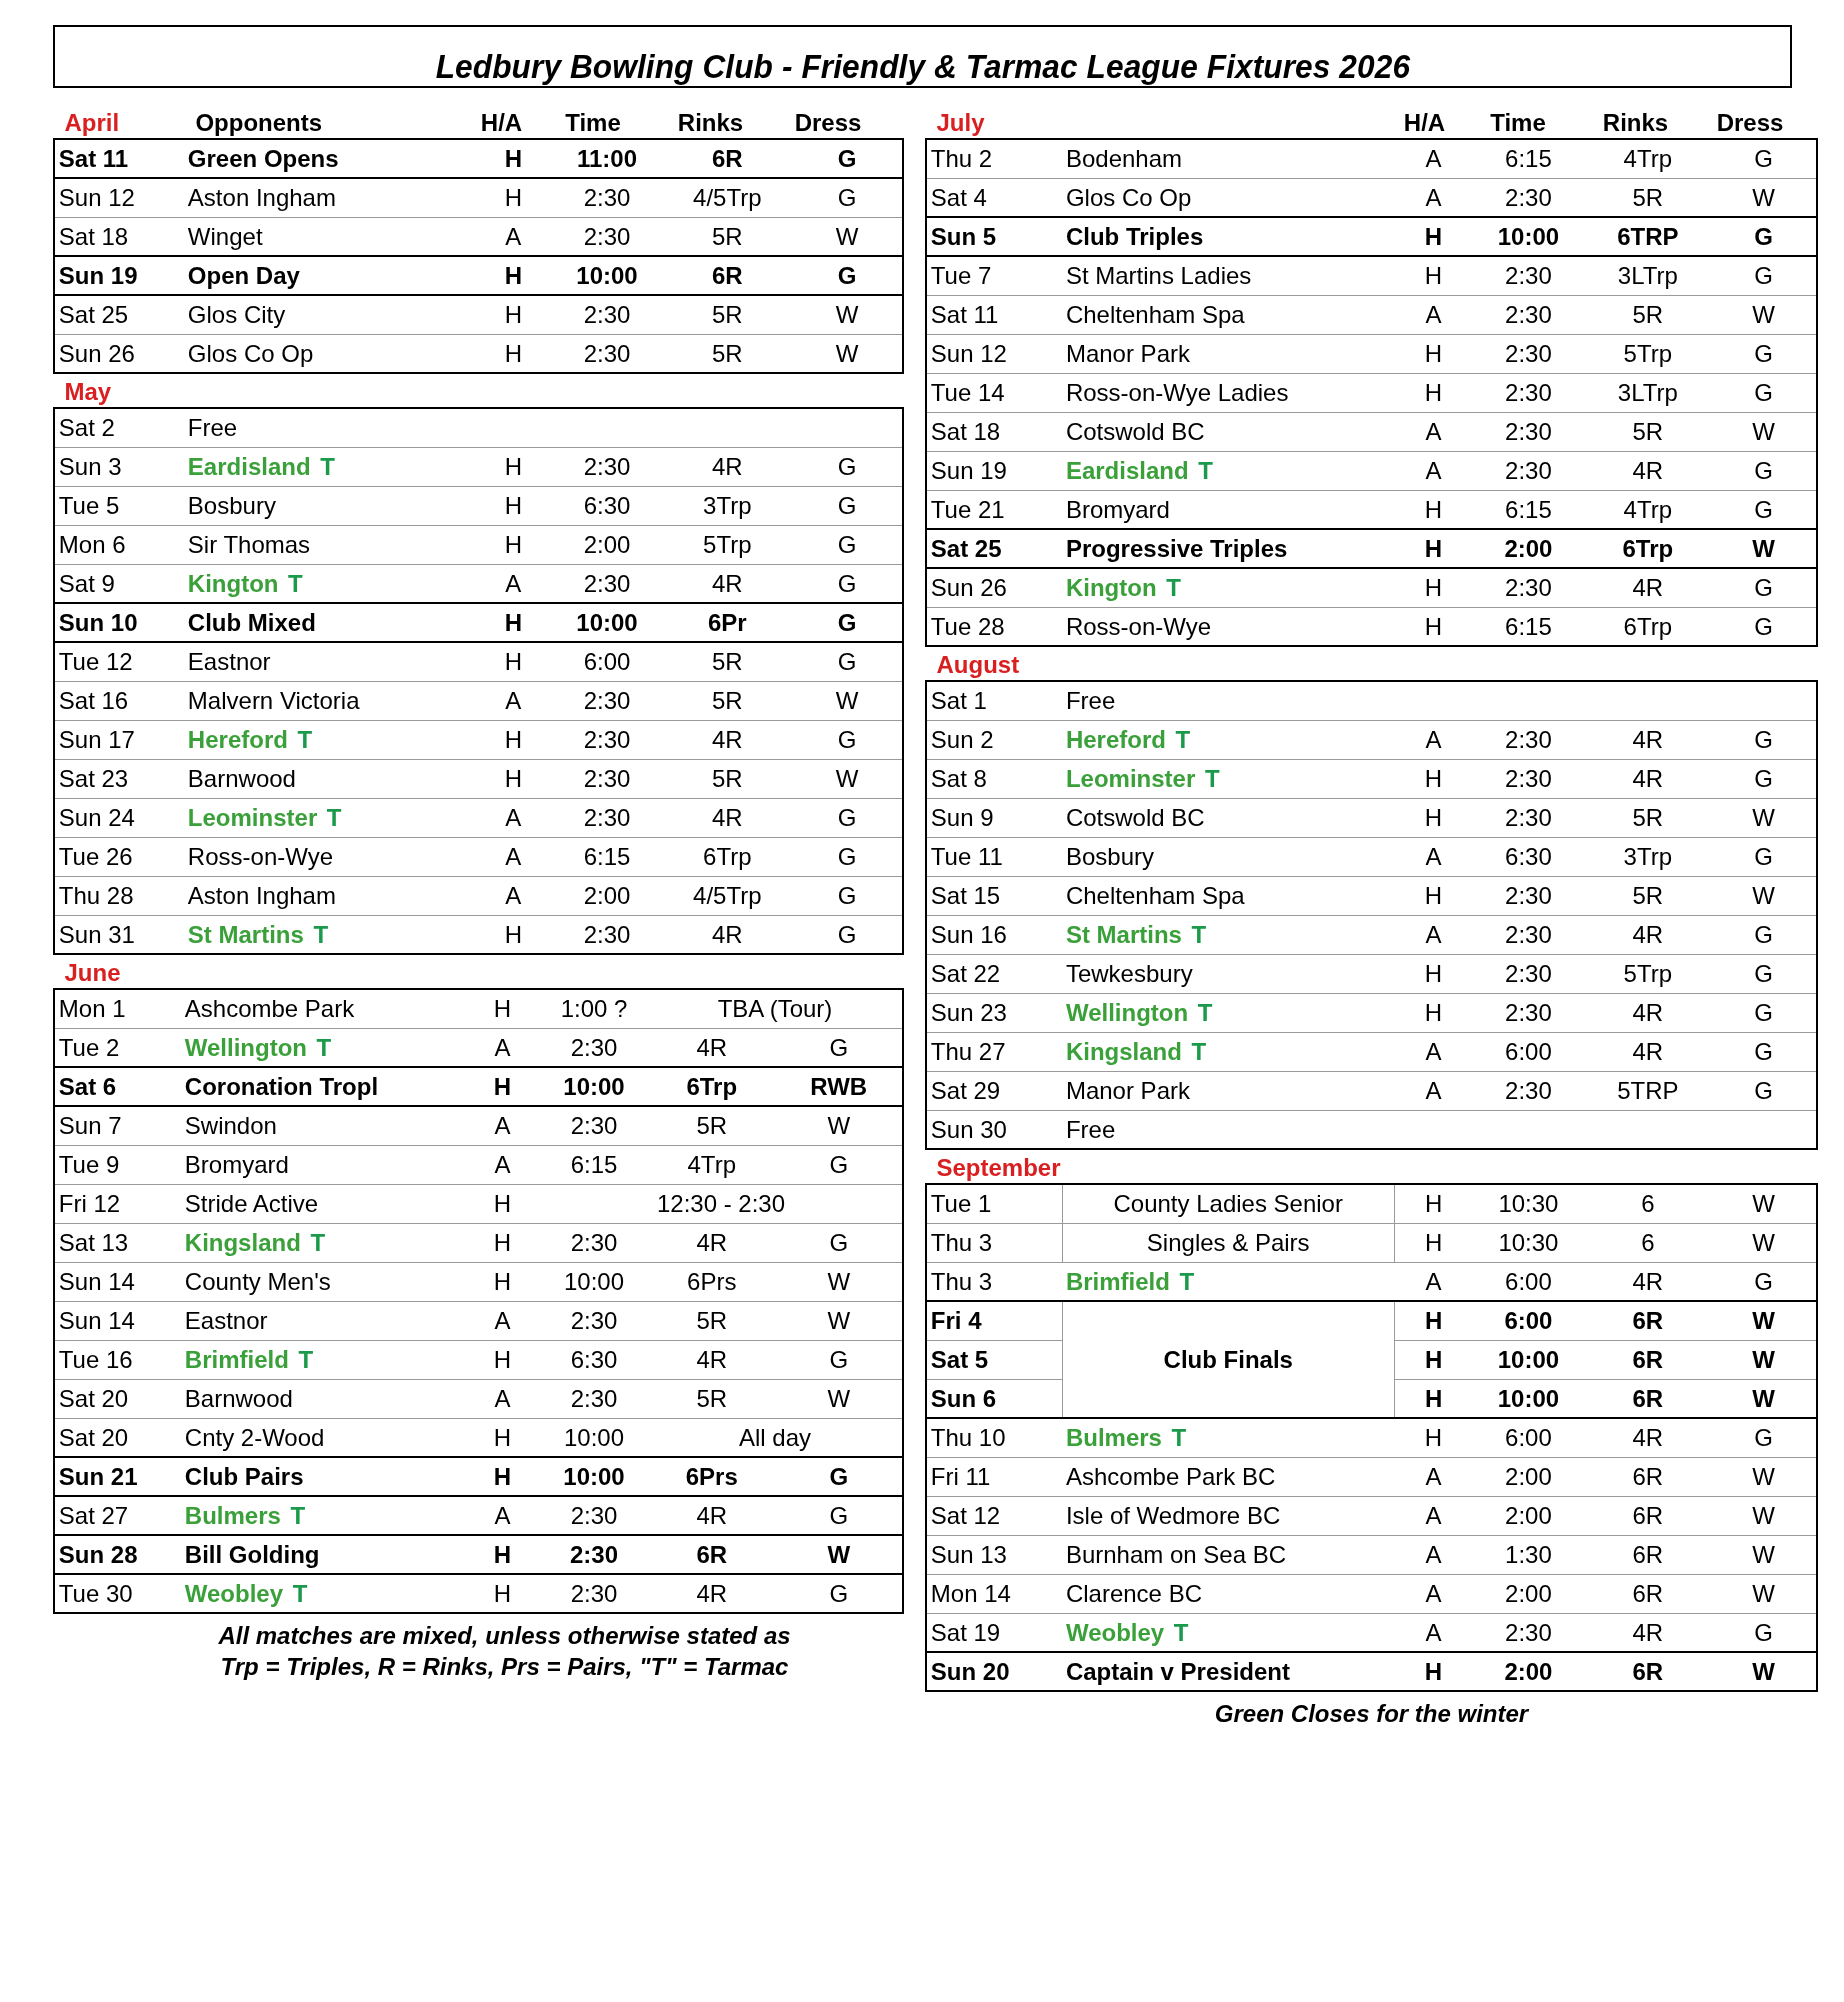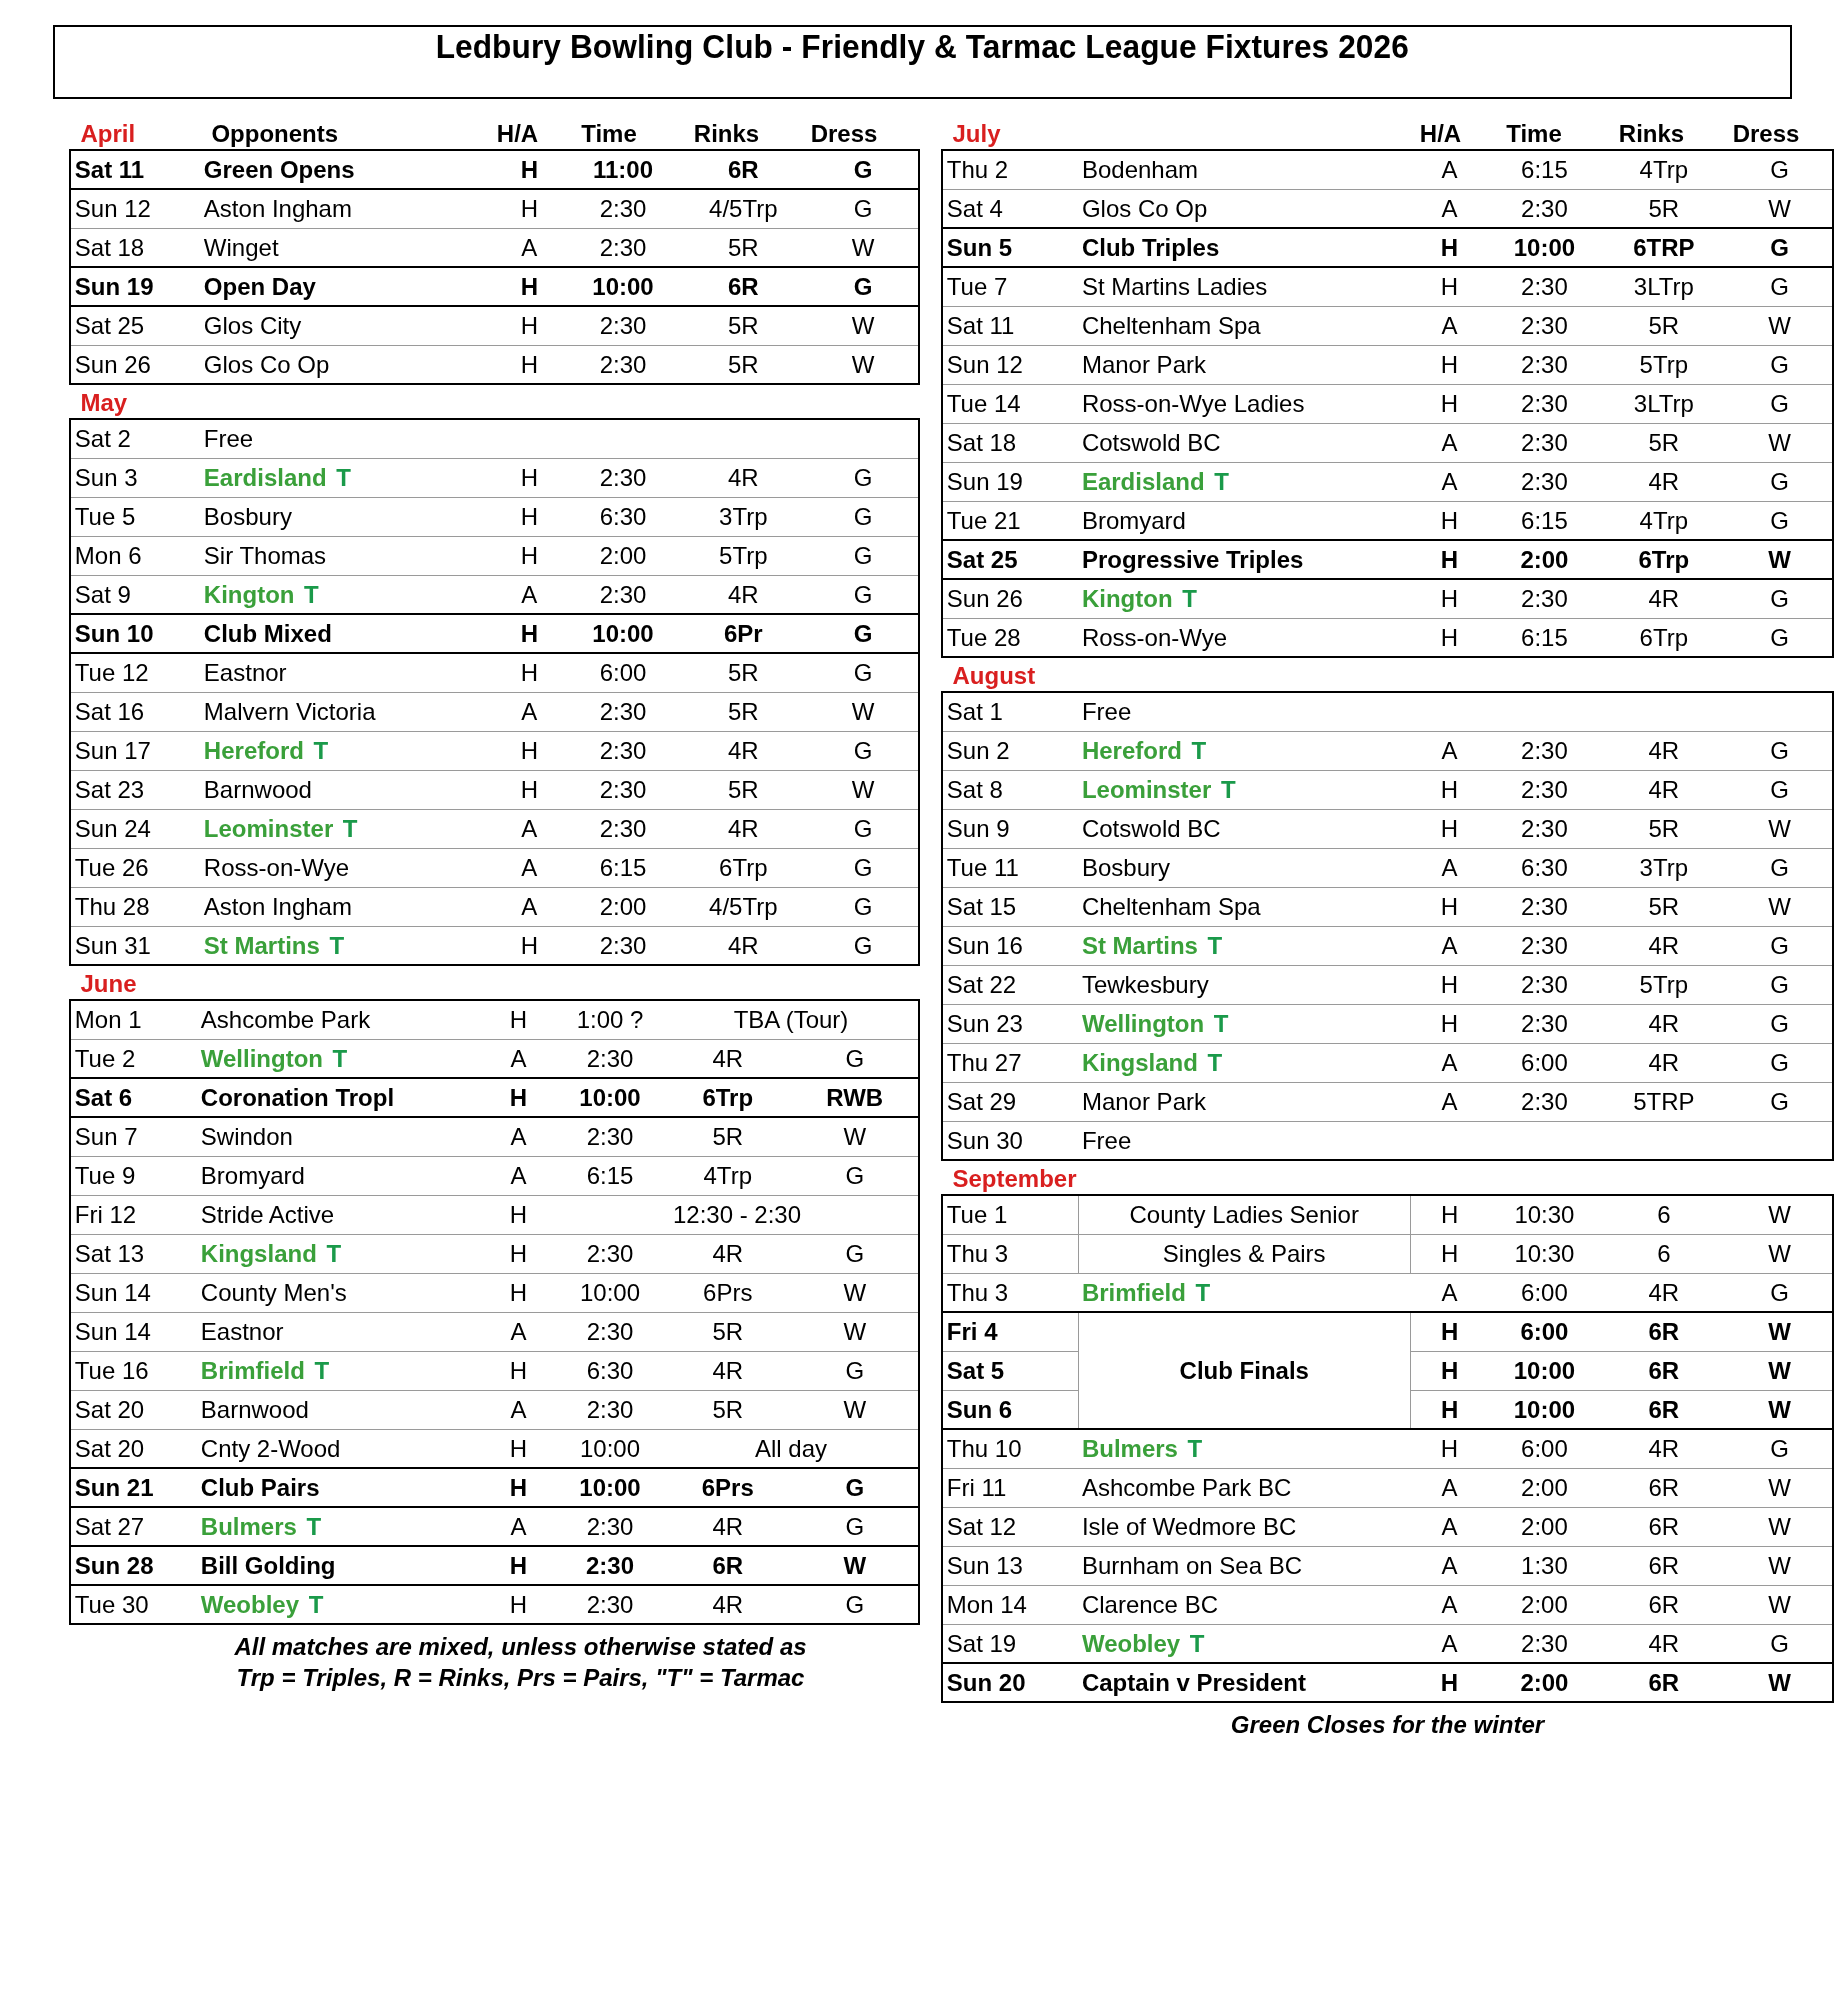--- a/index.html
+++ b/index.html
@@ -18,44 +18,45 @@
   }
   #page {
     width: 1845px;
     height: 2002px;
     padding: 25px 29px 0 29px;
   }
 
   
   .title-box {
     border: 2.9px solid #000;
-    height: 74px;
+    height: 63px;
     margin: 0 24px 0 24px;
     display: flex;
-    align-items: flex-start;
+    align-items: flex-end;
     justify-content: center;
+    font-style: italic;
   }
   .title-box h1 {
     margin: 0;
     font-size: 34px;
     font-weight: bold;
     letter-spacing: 0.1px;
     transform: scaleX(0.93);
     white-space: nowrap;
   }
 
   
   .columns {
     display: flex;
     margin-top: 17.3px;
     gap: 21px;
     align-items: flex-start;
   }
   .col { flex: 0 0 auto; }
-  .col-left  { width: 851px; margin-left: 40px; }
+  .col-left  { width: 851px; margin-left: 24px; }
   .col-right { width: 893px; }
 
   
   .month-head {
     display: flex;
     align-items: flex-end;
     height: 33px;
     font-weight: bold;
     font-size: 24px;
     line-height: 1;

